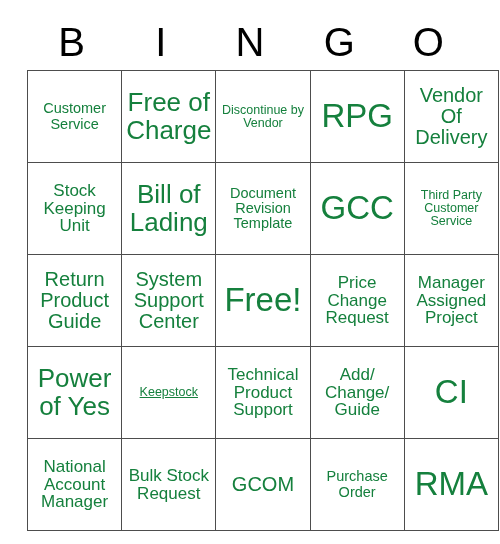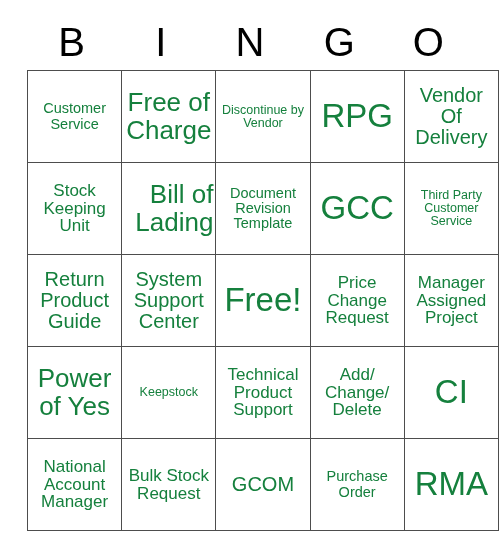--- a/index.html
+++ b/index.html
@@ -84,37 +84,37 @@
     <tbody>
       <tr>
         <td class="fs-sm" style="border-color: rgb(77, 77, 77);">Customer Service</td>
         <td class="fs-xl" style="border-color: rgb(77, 77, 77); margin-top: 6px;">Free of Charge</td>
         <td class="fs-xs" style="border-color: rgb(77, 77, 77);">Discontinue by Vendor</td>
         <td class="fs-xxl" style="border-color: rgb(77, 77, 77); margin-top: 40px;">RPG</td>
         <td class="fs-lg" style="border-color: rgb(77, 77, 77);">Vendor Of Delivery</td>
       </tr>
       <tr>
         <td class="fs-md" style="border-color: rgb(77, 77, 77); margin-top: 6px;">Stock Keeping Unit</td>
-        <td class="fs-xl" style="border-color: rgb(77, 77, 77); text-align: right;">Bill of Lading</td>
+        <td class="fs-xl" style="border-color: rgb(77, 77, 77);">Bill of Lading</td>
         <td class="fs-sm" style="border-color: rgb(77, 77, 77);">Document Revision Template</td>
         <td class="fs-xxl" style="border-color: rgb(77, 77, 77);">GCC</td>
         <td class="fs-xs" style="border-color: rgb(77, 77, 77);">Third Party Customer Service</td>
       </tr>
       <tr>
         <td class="fs-lg" style="border-color: rgb(77, 77, 77);">Return Product Guide</td>
         <td class="fs-lg" style="border-color: rgb(77, 77, 77);">System Support Center</td>
         <td class="fs-xxl" style="border-color: rgb(77, 77, 77);">Free!</td>
         <td class="fs-md" style="border-color: rgb(77, 77, 77); margin-top: 6px;">Price Change Request</td>
         <td class="fs-md" style="border-color: rgb(77, 77, 77);">Manager Assigned Project</td>
       </tr>
       <tr>
         <td class="fs-xl" style="border-color: rgb(77, 77, 77);">Power of Yes</td>
-        <td class="fs-xs" style="border-color: rgb(77, 77, 77);">Keepstock</td>
+        <td class="fs-xs" style="border-color: rgb(77, 77, 77); text-decoration: underline;">Keepstock</td>
         <td class="fs-md" style="border-color: rgb(77, 77, 77);">Technical Product Support</td>
-        <td class="fs-md" style="border-color: rgb(77, 77, 77);">Add/ Change/ Delete</td>
+        <td class="fs-md" style="border-color: rgb(77, 77, 77);">Add/ Change/ Guide</td>
         <td class="fs-xxl" style="border-color: rgb(77, 77, 77);">CI</td>
       </tr>
       <tr>
         <td class="fs-md" style="border-color: rgb(77, 77, 77);">National Account Manager</td>
         <td class="fs-md" style="border-color: rgb(77, 77, 77); margin-left: 36px;">Bulk Stock Request</td>
         <td class="fs-lg" style="border-color: rgb(77, 77, 77);">GCOM</td>
         <td class="fs-sm" style="border-color: rgb(77, 77, 77);">Purchase Order</td>
         <td class="fs-xxl" style="border-color: rgb(77, 77, 77);">RMA</td>
       </tr>
     </tbody>

